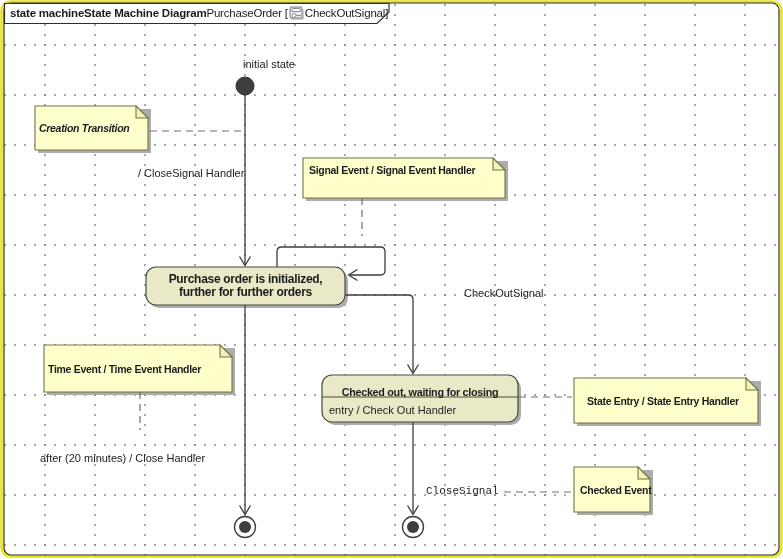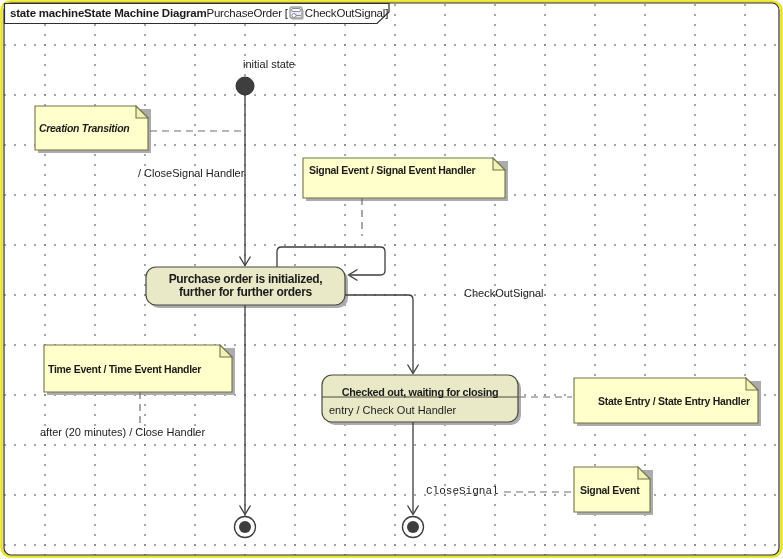--- a/index.html
+++ b/index.html
@@ -106,28 +106,28 @@
         <path d="M13,3 L14,4 V13 H3 L2,12" fill="none" stroke="#9a9a9a"></path>
       </svg>
     </span>
     <span>CheckOutSignal</span>
     <span>]</span>
   </div>
 
   <div class="lbl" style="left:195px;top:58px;width:100px;text-align:right;">initial state</div>
   <div class="lbl" style="left:138px;top:167px;">/ CloseSignal Handler</div>
   <div class="lbl" style="left:420px;top:287px;margin-left:44px;">CheckOutSignal</div>
-  <div class="lbl" style="left:40px;top:426px;text-align:right;">after (20 minutes) / Close Handler</div>
+  <div class="lbl" style="left:40px;top:452px;text-align:right;">after (20 minutes) / Close Handler</div>
   <div class="lbl" style="left:426px;top:485px;font-family:Liberation Mono, monospace;">CloseSignal</div>
 
   <div class="note-text" style="left:35px;top:106px;width:113px;height:44px;padding-left:4px;font-style:italic;">Creation Transition</div>
   <div class="note-text" style="left:303px;top:158px;width:202px;height:24px;padding-left:6px;">Signal Event / Signal Event Handler</div>
   <div class="note-text" style="left:44px;top:345px;width:188px;height:47px;padding-left:4px;">Time Event / Time Event Handler</div>
-  <div class="note-text" style="left:574px;top:378px;width:184px;height:45px;padding-left:24px;">State Entry / State Entry Handler</div>
-  <div class="note-text" style="left:574px;top:467px;width:76px;height:45px;padding-left:6px;">Signal Event</div>
+  <div class="note-text" style="left:574px;top:378px;width:184px;height:45px;padding-left:13px;">State Entry / State Entry Handler</div>
+  <div class="note-text" style="left:574px;top:467px;width:76px;height:45px;padding-left:6px;">Checked Event</div>
 
   <div class="state-text s1-text" style="left:146px;top:267px;width:199px;height:38px;">
     <span>Purchase order is initialized,</span>
     <span>further for further orders</span>
   </div>
   <div class="state-text" style="left:322px;top:381px;width:196px;height:22px;font-size:10.8px;">Checked out, waiting for closing</div>
   <div class="entry-text" style="left:322px;top:397px;width:196px;height:25px;padding-left:7px;">entry / Check Out Handler</div>
 
 </div>
 

